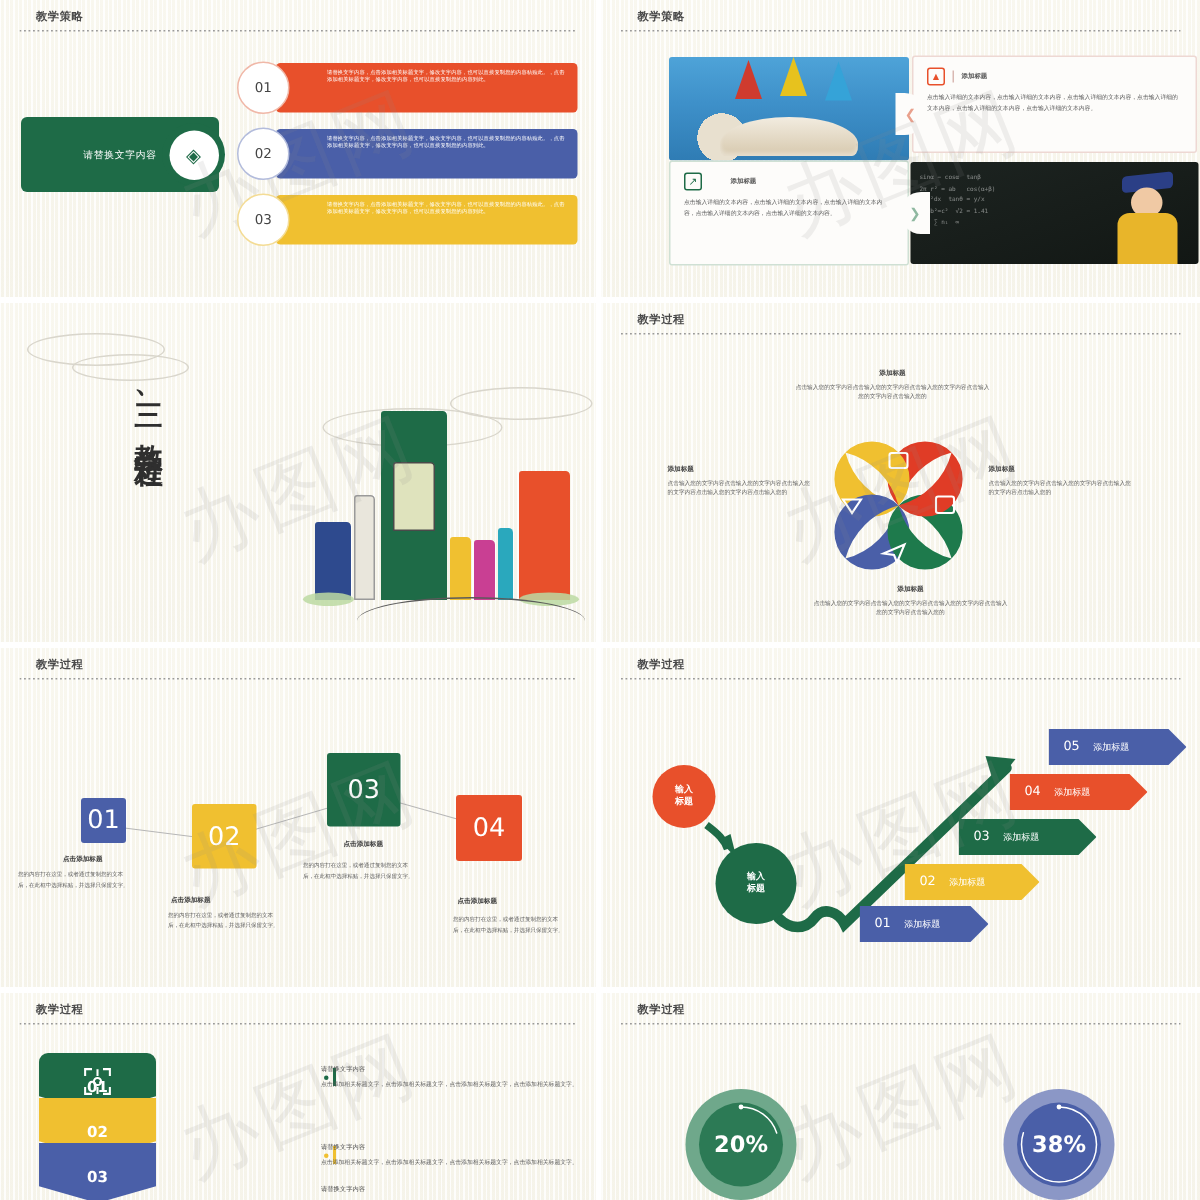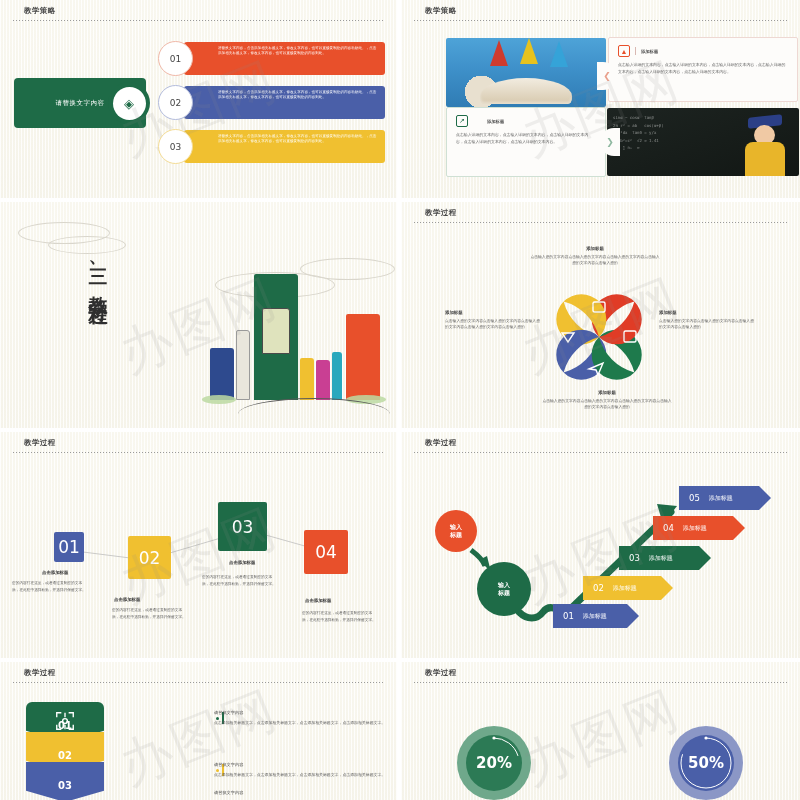--- a/index.html
+++ b/index.html
@@ -199,20 +199,21 @@
     position:absolute; border-radius:50%; color:#fff;
     display:flex; flex-direction:column; align-items:center; justify-content:center;
     font-size:6px; font-weight:bold; line-height:1.35; text-align:center;
     font-family:"DejaVu Sans", sans-serif;
   }
   .s6-arrowbox {
     position:absolute; height:24px; color:#fff;
     display:flex; align-items:center; gap:9px; padding-left:10px;
     font-family:"DejaVu Sans", sans-serif;
     clip-path:polygon(0 0, calc(100% - 12px) 0, 100% 50%, calc(100% - 12px) 100%, 0 100%);
+    margin-left:20px;
   }
   .s6-arrowbox .n { font-size:8.5px; }
   .s6-arrowbox .t { font-size:6px; }
 
   
   .s7-stack { position:absolute; left:26px; top:40px; width:78px; }
   .s7-ch {
     position:relative; height:40px; margin-bottom:-10px;
     clip-path:polygon(0 0, 100% 0, 100% 72%, 50% 100%, 0 72%);
     display:flex; flex-direction:column; align-items:center; justify-content:flex-start;
@@ -541,21 +542,21 @@
       <div class="s8-core" style="background:#2c7a55;">20%</div>
       <svg viewBox="0 0 74 74">
         <circle cx="37" cy="37" r="25" fill="none" stroke="#fff" stroke-width="1" stroke-dasharray="31.4 157" transform="rotate(-90 37 37)" stroke-linecap="round"></circle>
         <circle cx="37" cy="12" r="1.6" fill="#fff"></circle>
       </svg>
     </div>
 
 
     <div class="s8-g" style="left:268px;top:64px;">
       <div class="s8-halo" style="background:#8b97c6;"></div>
-      <div class="s8-core" style="background:#4a5fa8;">50%</div>
+      <div class="s8-core" style="background:#4a5fa8;">38%</div>
       <svg viewBox="0 0 74 74">
         <circle cx="37" cy="37" r="25" fill="none" stroke="#fff" stroke-width="1" stroke-dasharray="125.6 157" transform="rotate(-90 37 37)" stroke-linecap="round"></circle>
         <circle cx="37" cy="12" r="1.6" fill="#fff"></circle>
       </svg>
     </div>
 
     <div class="wm">办图网</div>
   </div>
 
 </div>

